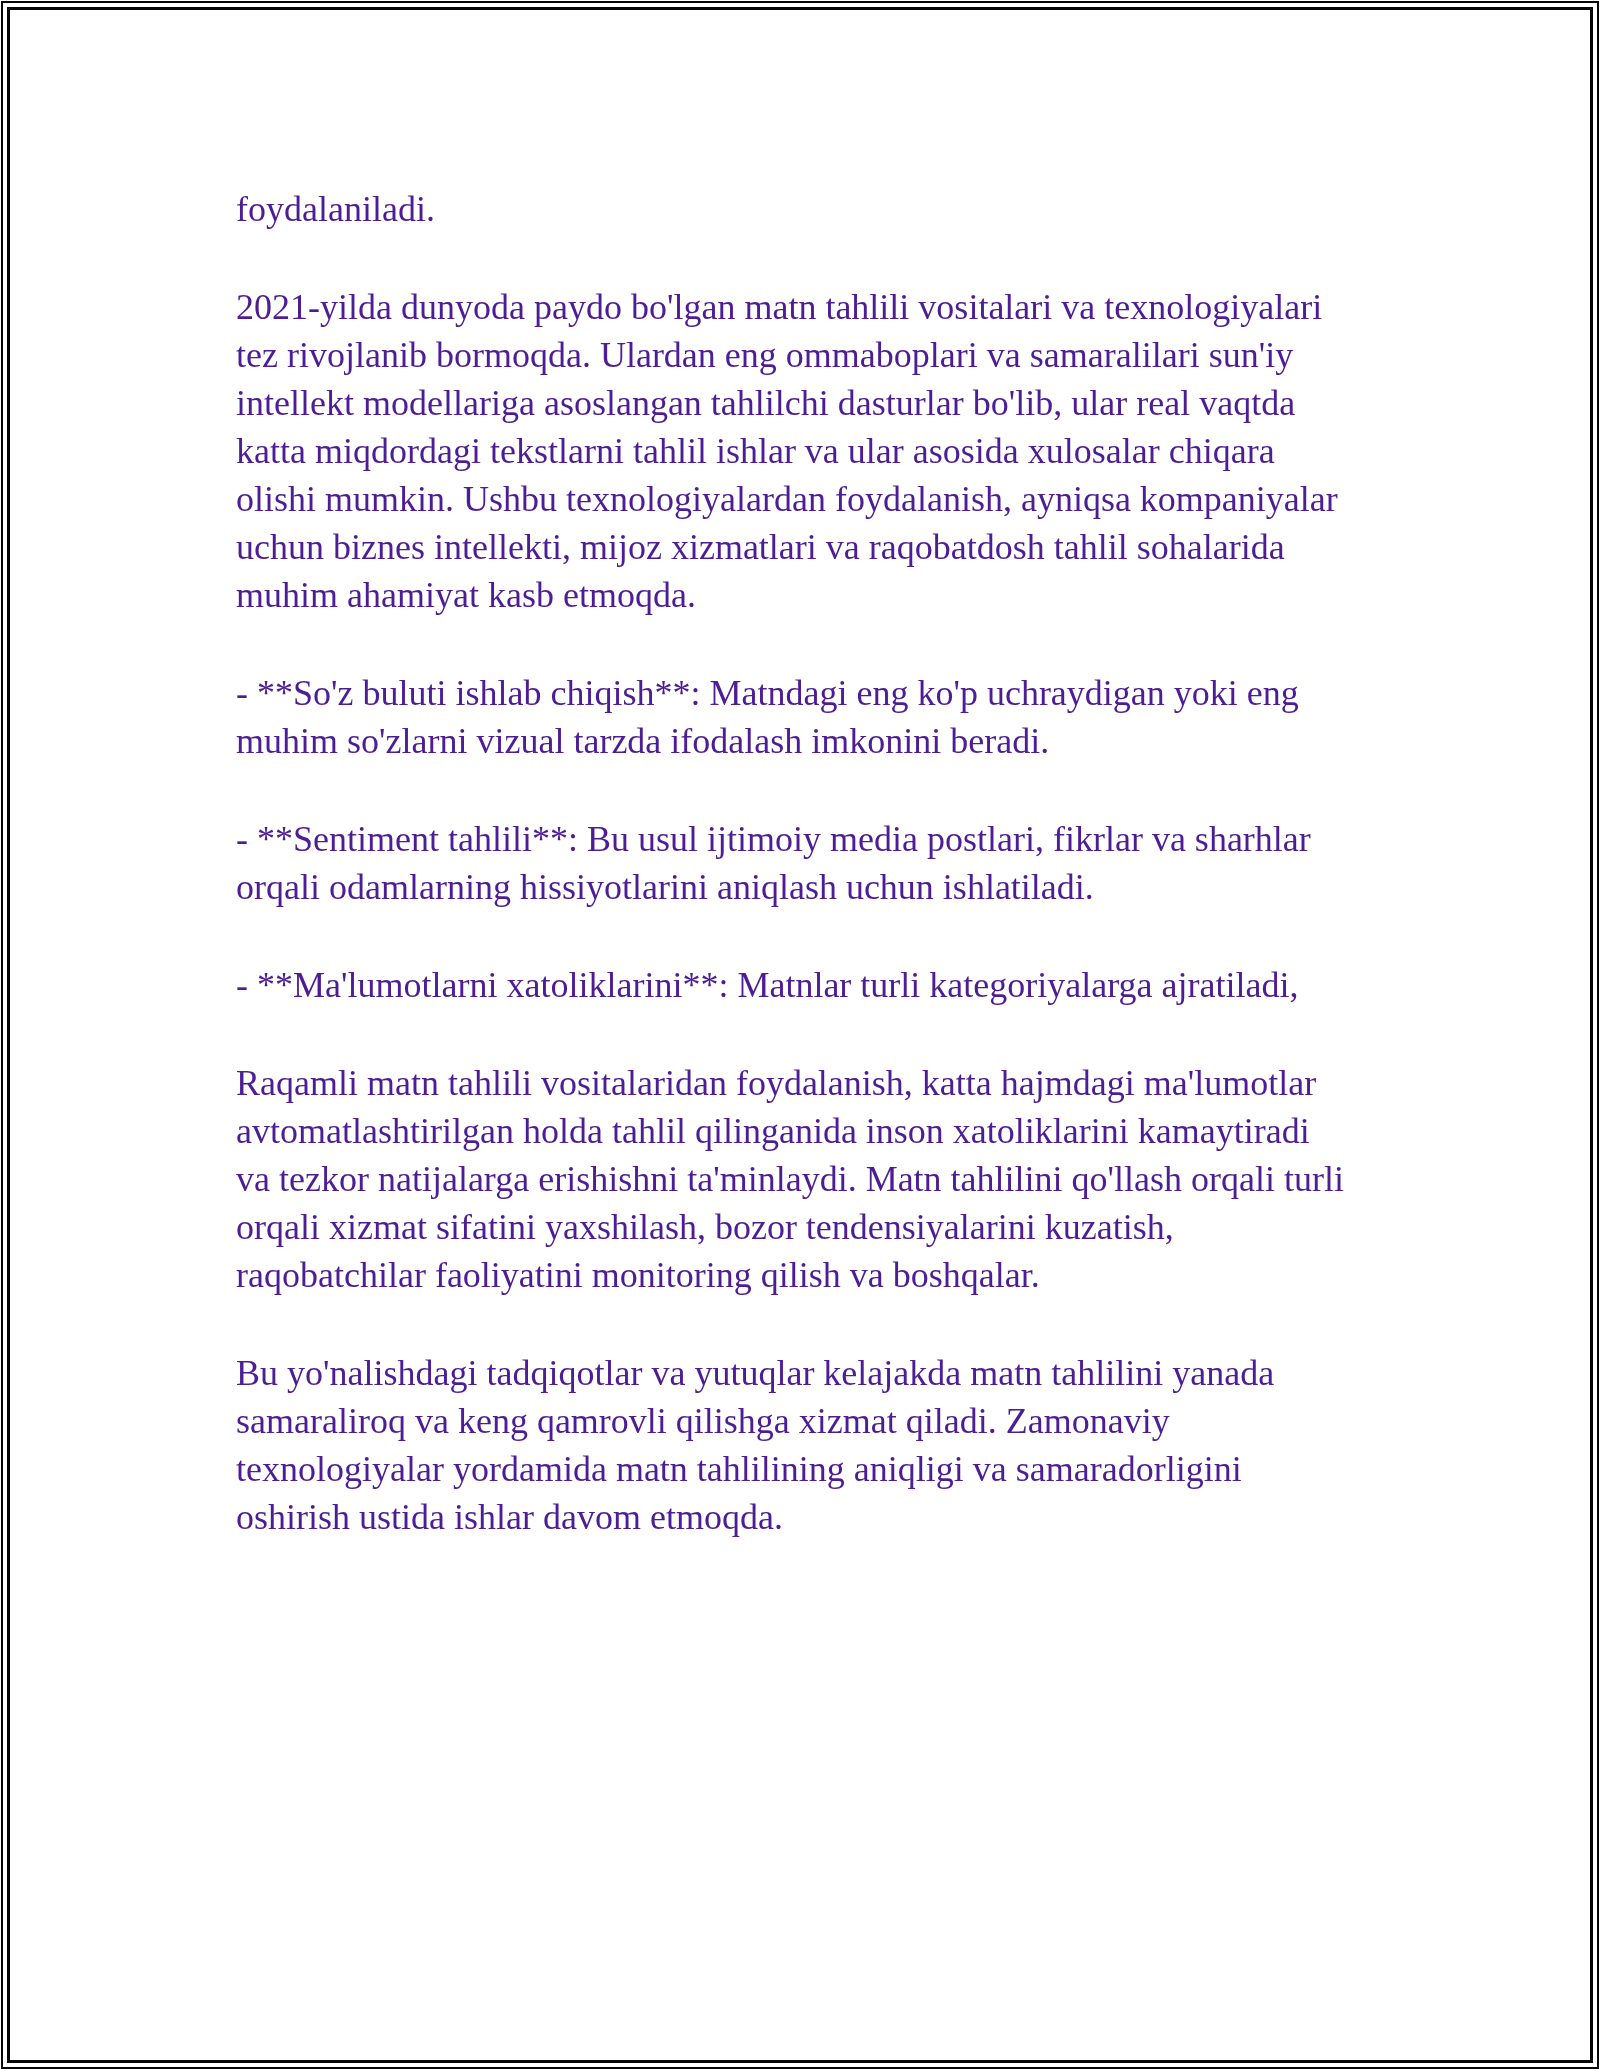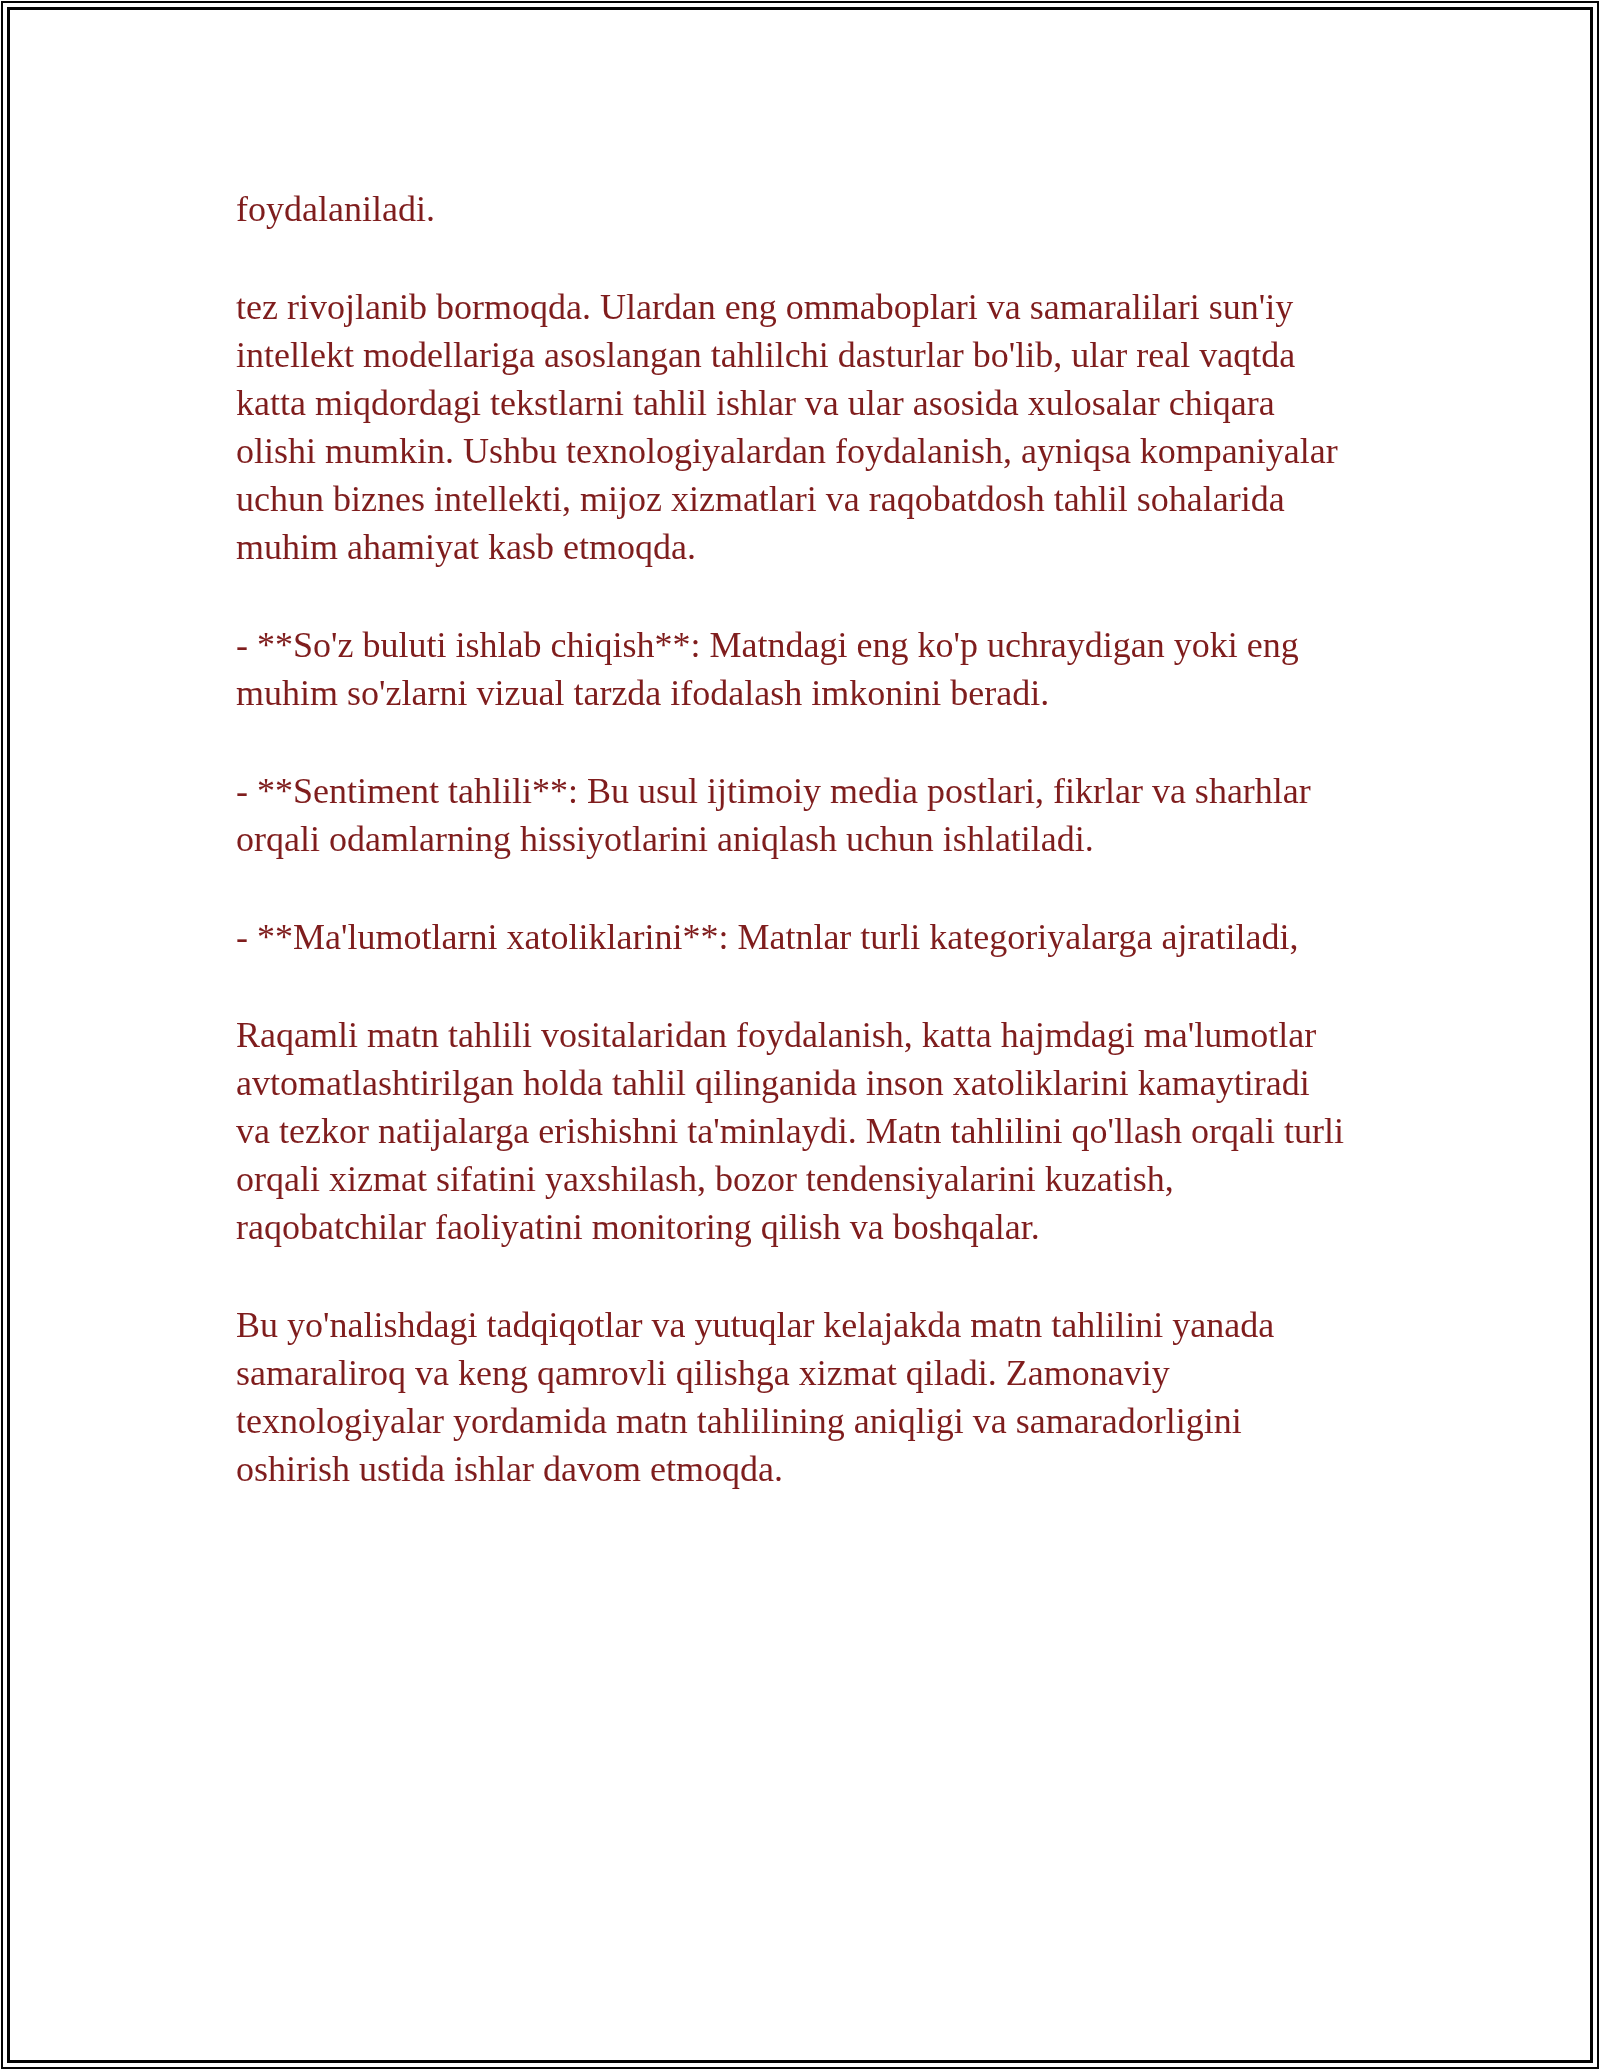--- a/index.html
+++ b/index.html
@@ -31,38 +31,39 @@
     left: 236px;
     top: 185px;
     width: 1190px;
   }
   .para {
     margin: 0 0 50px 0;
   }
   .line {
     font-size: 36px;
     line-height: 48px;
-    color: #7f1d1d;
+    color: #4c1d95;
     white-space: nowrap;
     letter-spacing: 0;
   }
 </style>
 </head>
 <body>
 
 <div class="frame-outer"></div>
 <div class="frame-inner"></div>
 
 <main class="content">
 
   <div class="para">
     <div class="line">foydalaniladi.</div>
   </div>
 
   <div class="para">
+    <div class="line">2021-yilda dunyoda paydo bo'lgan matn tahlili vositalari va texnologiyalari</div>
     <div class="line">tez rivojlanib bormoqda. Ulardan eng ommaboplari va samaralilari sun'iy</div>
     <div class="line">intellekt modellariga asoslangan tahlilchi dasturlar bo'lib, ular real vaqtda</div>
     <div class="line">katta miqdordagi tekstlarni tahlil ishlar va ular asosida xulosalar chiqara</div>
     <div class="line">olishi mumkin. Ushbu texnologiyalardan foydalanish, ayniqsa kompaniyalar</div>
     <div class="line">uchun biznes intellekti, mijoz xizmatlari va raqobatdosh tahlil sohalarida</div>
     <div class="line">muhim ahamiyat kasb etmoqda.</div>
   </div>
 
 
   <div class="para">

